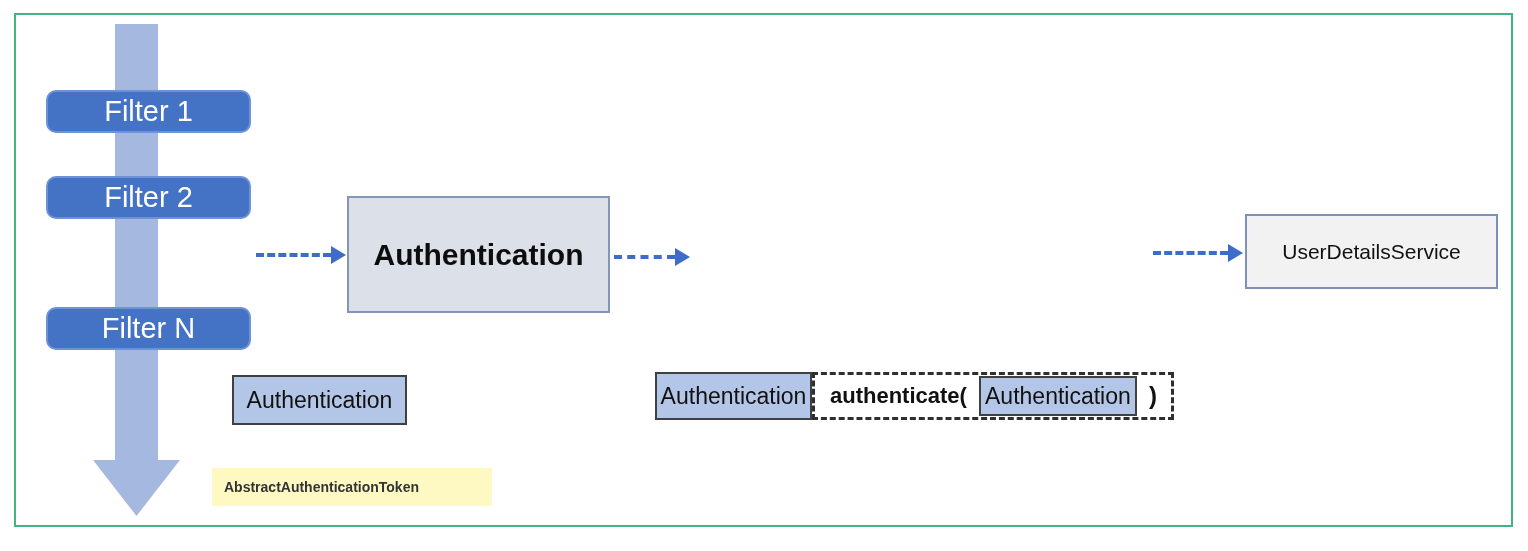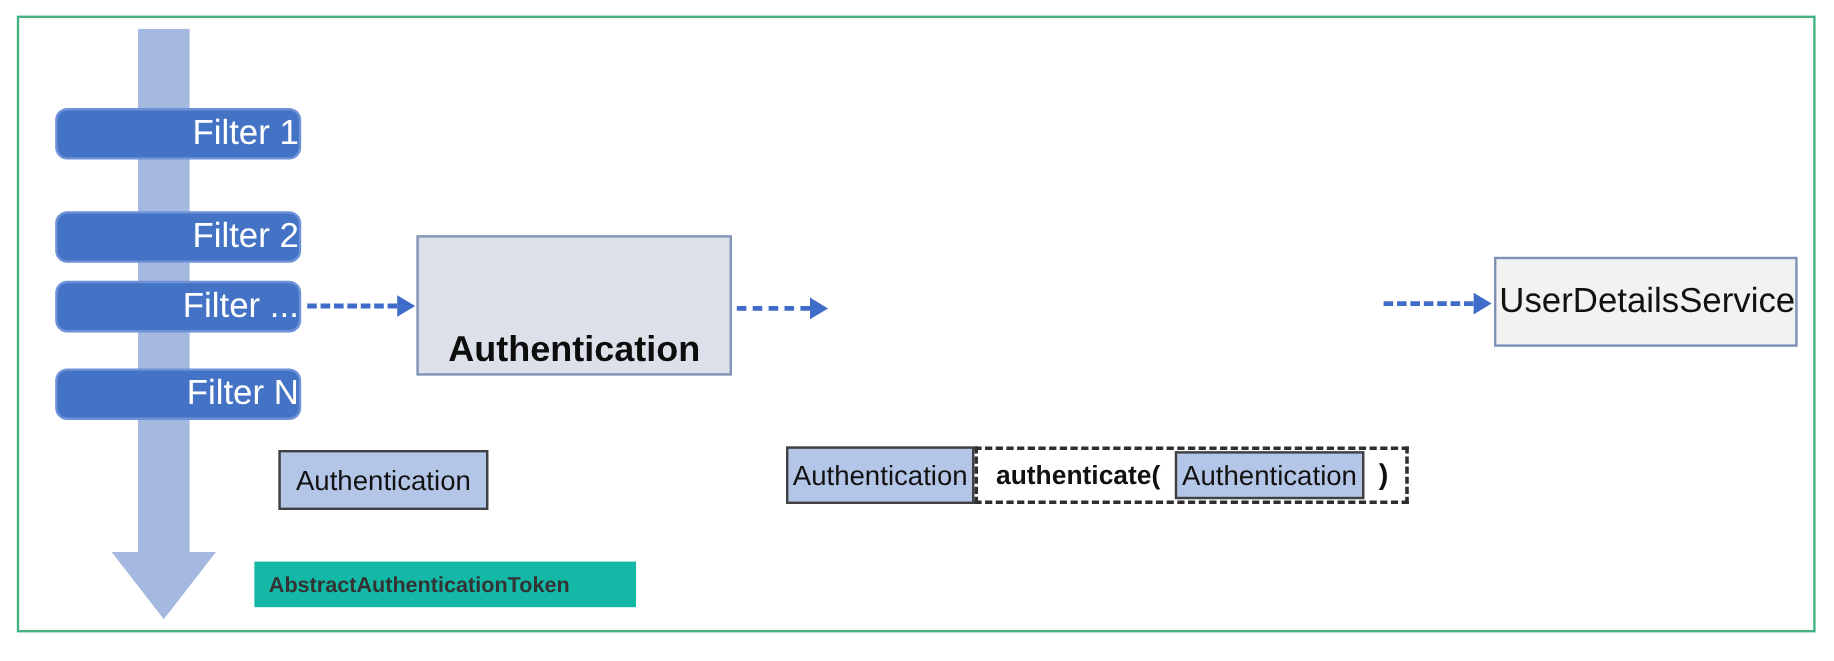--- a/index.html
+++ b/index.html
@@ -1,32 +1,32 @@
 <!DOCTYPE html>
 <html><head>
 <meta charset="utf-8">
 <style>
   html,body{margin:0;padding:0;background:#ffffff;}
   body{font-family:"Liberation Sans", sans-serif;}
   .canvas{position:relative;width:1528px;height:551px;background:#ffffff;overflow:hidden;}
   .frame{position:absolute;left:14px;top:13px;width:1499px;height:514px;border:2px solid #44b384;box-sizing:border-box;}
-  .box{position:absolute;box-sizing:border-box;display:flex;align-items:center;justify-content:flex-end;}
+  .box{position:absolute;box-sizing:border-box;display:flex;align-items:center;justify-content:center;}
   .filter-box{left:46px;width:205px;height:43px;background:#4472c4;border:2px solid #6e92d8;border-radius:10px;color:#ffffff;font-size:29px;z-index:3;}
   .down-arrow{position:absolute;left:91px;top:24px;z-index:1;}
   .manager{left:347px;top:196px;width:263px;height:117px;background:#dce1e9;border:2px solid #8496b8;font-weight:bold;font-size:30px;color:#0d0d0d;flex-direction:column;line-height:1.3;text-align:center;}
   .pstack{position:absolute;left:690px;top:185px;width:470px;height:170px;}
   .pbox{position:absolute;box-sizing:border-box;width:373px;height:73px;background:#d7dce5;border:2px solid #5d7fb5;display:flex;align-items:center;justify-content:center;font-size:32px;color:#262626;}
   .pbox.p1{left:0;top:0;z-index:6;}
   .pbox.p2{left:28px;top:23px;z-index:5;}
   .pbox.p3{left:56px;top:46px;z-index:4;}
   .pbox.p4{left:84px;top:69px;z-index:3;}
-  .service{left:1245px;top:214px;width:253px;height:75px;background:#f2f2f3;border:2px solid #7d90b5;font-size:29px;color:#111111;}
+  .service{left:1245px;top:214px;width:253px;height:75px;background:#f2f2f3;border:2px solid #7d90b5;font-size:21px;color:#111111;}
   .token-box{background:#b4c6e7;border:2px solid #404040;font-size:23px;color:#111111;box-sizing:border-box;display:flex;align-items:center;justify-content:center;}
   .auth-left{position:absolute;left:232px;top:375px;width:175px;height:50px;}
-  .abstract{left:212px;top:468px;width:318px;height:38px;background:#14b8a6;font-weight:bold;font-size:18px;color:#333333;justify-content:flex-start;padding-left:12px;}
+  .abstract{left:212px;top:468px;width:280px;height:38px;background:#fef9c3;font-weight:bold;font-size:14px;color:#333333;justify-content:flex-start;padding-left:12px;}
   .call-row{position:absolute;left:655px;top:372px;height:48px;display:flex;align-items:stretch;}
   .call-row .arg{width:157px;height:48px;}
   .call-dashed{display:flex;align-items:center;border:3px dashed #2f2f2f;padding:0 14px 0 15px;gap:12px;height:48px;box-sizing:border-box;}
   .call-dashed .param{width:158px;height:40px;}
   .method{font-weight:bold;font-size:22px;color:#111111;white-space:nowrap;}
   .close-paren{font-weight:bold;font-size:24px;color:#111111;}
   .harrow{position:absolute;display:flex;align-items:center;height:20px;z-index:2;}
   .harrow .dash{flex:1;border-top:4px dashed #3f6bc9;}
   .harrow .head{width:0;height:0;border-left:15px solid #3f6bc9;border-top:9px solid transparent;border-bottom:9px solid transparent;}
 </style>
@@ -39,23 +39,20 @@
 
   <svg class="down-arrow" width="95" height="495" viewBox="0 0 95 495">
     <polygon points="24,0 67,0 67,436 89,436 45.5,492 2,436 24,436" fill="#a5b9e0"></polygon>
   </svg>
 
   <div class="box filter-box" style="top:90px">
       <span>Filter 1</span>
     </div>
   <div class="box filter-box" style="top:176px">
       <span>Filter 2</span>
-    </div>
-  <div class="box filter-box" style="top:234px">
-      <span>Filter ...</span>
     </div>
   <div class="box filter-box" style="top:307px">
       <span>Filter N</span>
     </div>
 
   <div class="harrow" style="left:256px;top:245px;width:90px">
     <div class="dash"></div>
     <div class="head"></div>
   </div>
 

